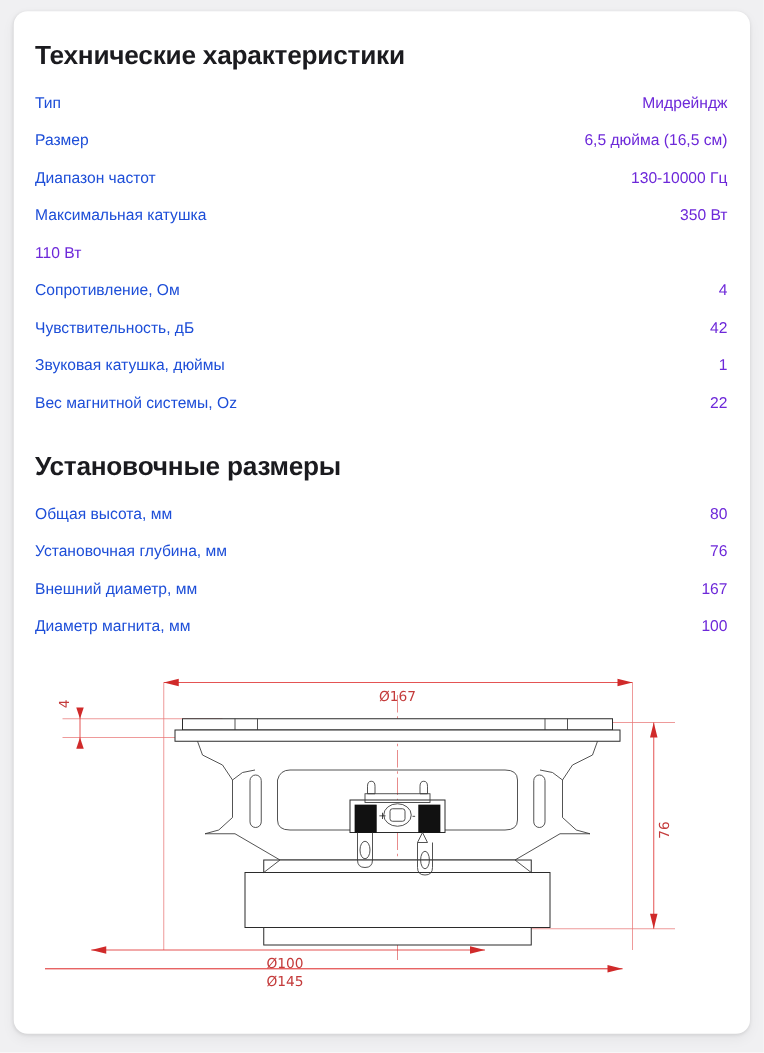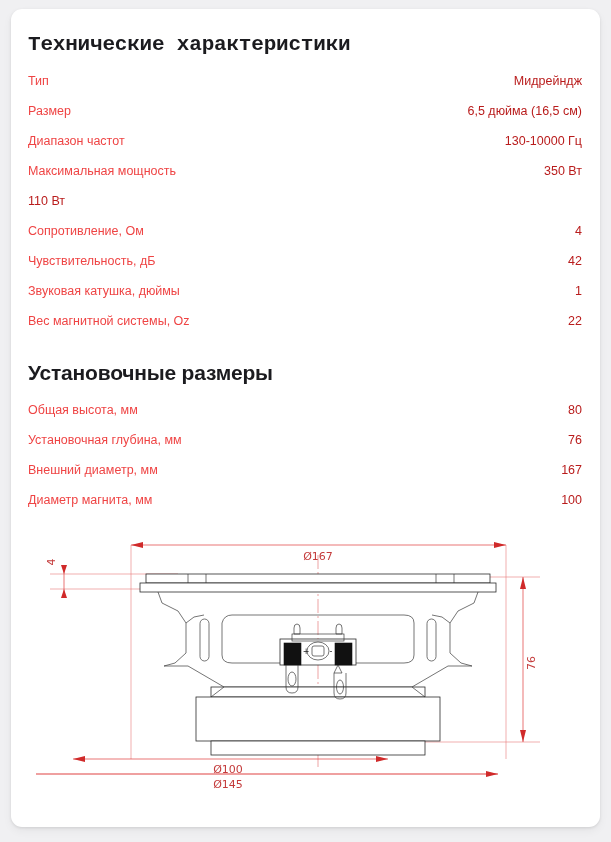--- a/index.html
+++ b/index.html
@@ -36,43 +36,43 @@
     position: relative;
     padding: 0 18px 0 17px;
   }
   h2.section-title {
     margin: 0;
     font-size: 21px;
     font-weight: bold;
     color: #1b1b1f;
     letter-spacing: -0.2px;
   }
-  .section-one-title { padding-top: 24px; font-family: Liberation Mono, monospace; }
+  .section-one-title { padding-top: 24px; }
   .section-two-title { padding-top: 25px; }
 
   .spec-list {
     margin: 0;
     padding: 0;
     list-style: none;
   }
   .spec-row {
     display: flex;
     align-items: baseline;
     justify-content: space-between;
     height: 30px;
     line-height: 30px;
     font-size: 12.5px;
   }
   .spec-row.first-row { margin-top: 10px; }
   .spec-label {
-    color: #ef4444;
+    color: #1d4ed8;
     white-space: nowrap;
   }
   .spec-value {
-    color: #b91c1c;
+    color: #6d28d9;
     text-align: right;
     white-space: nowrap;
   }
 
   .drawing-wrap {
     position: relative;
     margin-top: 12px;
     height: 290px;
   }
   .drawing-wrap svg {
@@ -109,21 +109,21 @@
         </li>
         <li class="spec-row">
           <span class="spec-label">Размер</span>
           <span class="spec-value">6,5 дюйма (16,5 см)</span>
         </li>
         <li class="spec-row">
           <span class="spec-label">Диапазон частот</span>
           <span class="spec-value">130-10000 Гц</span>
         </li>
         <li class="spec-row">
-          <span class="spec-label">Максимальная мощность</span>
+          <span class="spec-label">Максимальная катушка</span>
           <span class="spec-value">350 Вт</span>
         </li>
         <li class="spec-row">
           <span class="spec-value">110 Вт</span>
         </li>
         <li class="spec-row">
           <span class="spec-label">Сопротивление, Ом</span>
           <span class="spec-value">4</span>
         </li>
         <li class="spec-row">

